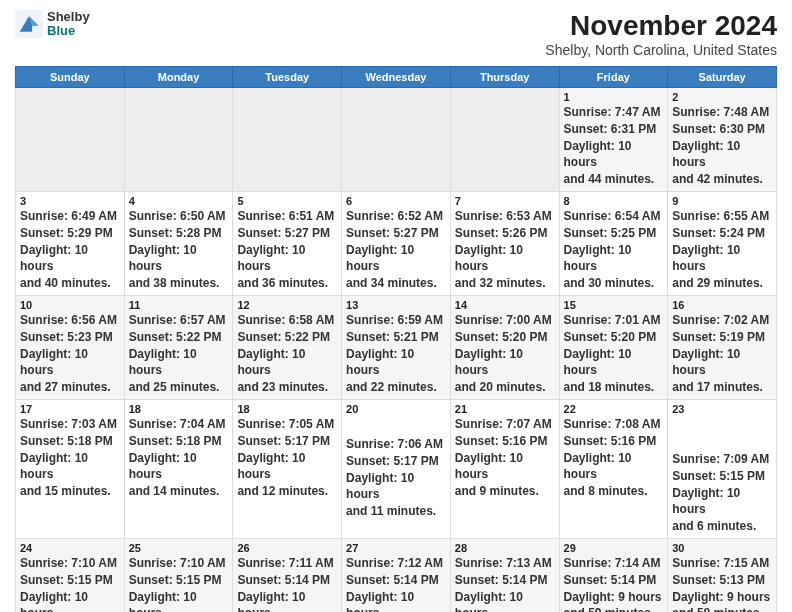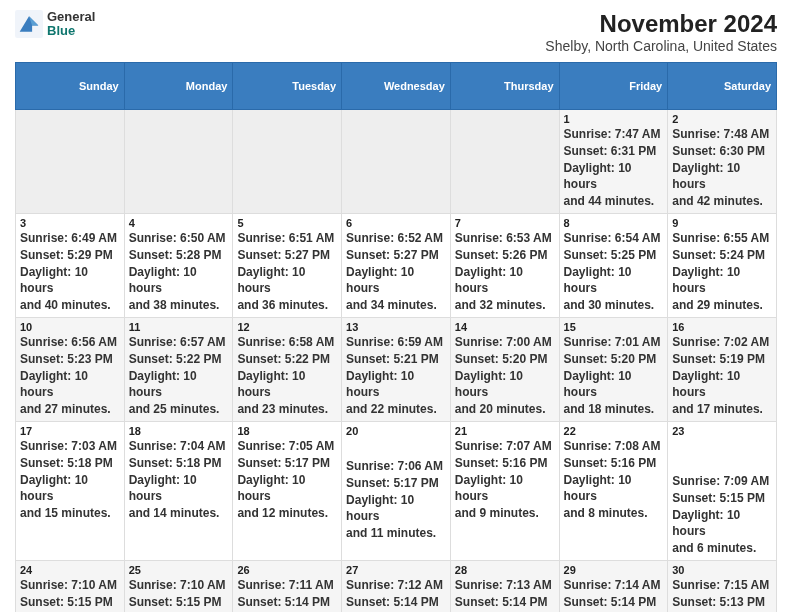--- a/index.html
+++ b/index.html
@@ -42,40 +42,40 @@
       color: #0f766e;
     }
     .logo-icon {
       width: 28px;
       height: 28px;
     }
     .title-block {
       text-align: right;
     }
     .month-title {
-      font-size: 24px;
+      font-size: 28px;
       font-weight: bold;
       color: #222;
     }
     .location-title {
       font-size: 14px;
       color: #444;
       font-weight: normal;
     }
     .calendar {
       width: 100%;
       border-collapse: collapse;
     }
     .calendar th {
       background: #3a7dbf;
       color: #fff;
       font-size: 11px;
       font-weight: bold;
-      padding: 17px 5px;
-      text-align: right;
+      padding: 4px 5px;
+      text-align: center;
       border: 1px solid #2a6aaa;
     }
     .calendar td {
       border: 1px solid #ddd;
       vertical-align: top;
       padding: 3px 4px;
       font-size: 9px;
       color: #333;
       width: calc(100% / 7);
       height: 78px;
@@ -108,21 +108,21 @@
 <div class="page">
   <div class="header">
     <div class="logo">
       <svg class="logo-icon" viewBox="0 0 36 36">
         <rect x="0" y="0" width="36" height="36" rx="3" fill="#f0f4fa"></rect>
 
         <polygon points="6,28 18,8 30,20 22,20 22,28" fill="#3a7dbf"></polygon>
         <polygon points="18,8 30,20 22,20" fill="#5a9fd4"></polygon>
       </svg>
       <div class="logo-text">
-        <span class="logo-general">General</span>
+        <span class="logo-general">Shelby</span>
         <span class="logo-blue">Blue</span>
       </div>
     </div>
     <div class="title-block">
       <div class="month-title">November 2024</div>
       <div class="location-title">Shelby, North Carolina, United States</div>
     </div>
   </div>
 
   <table class="calendar">

